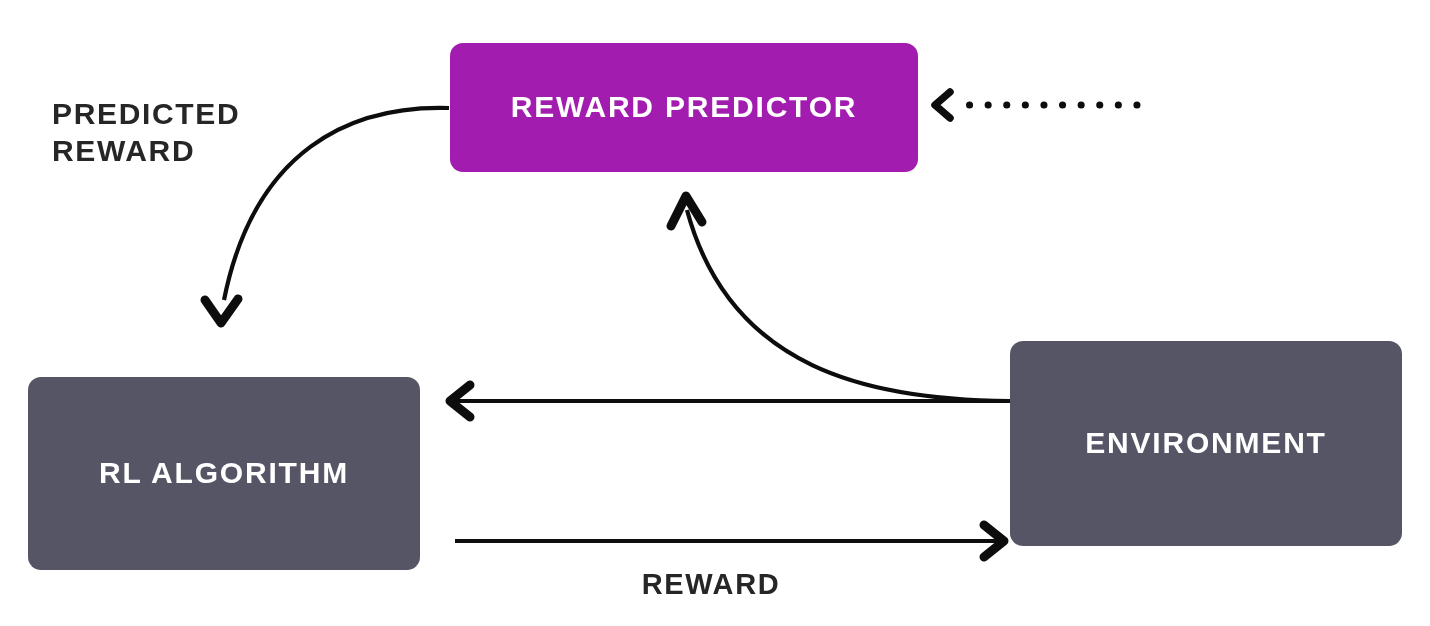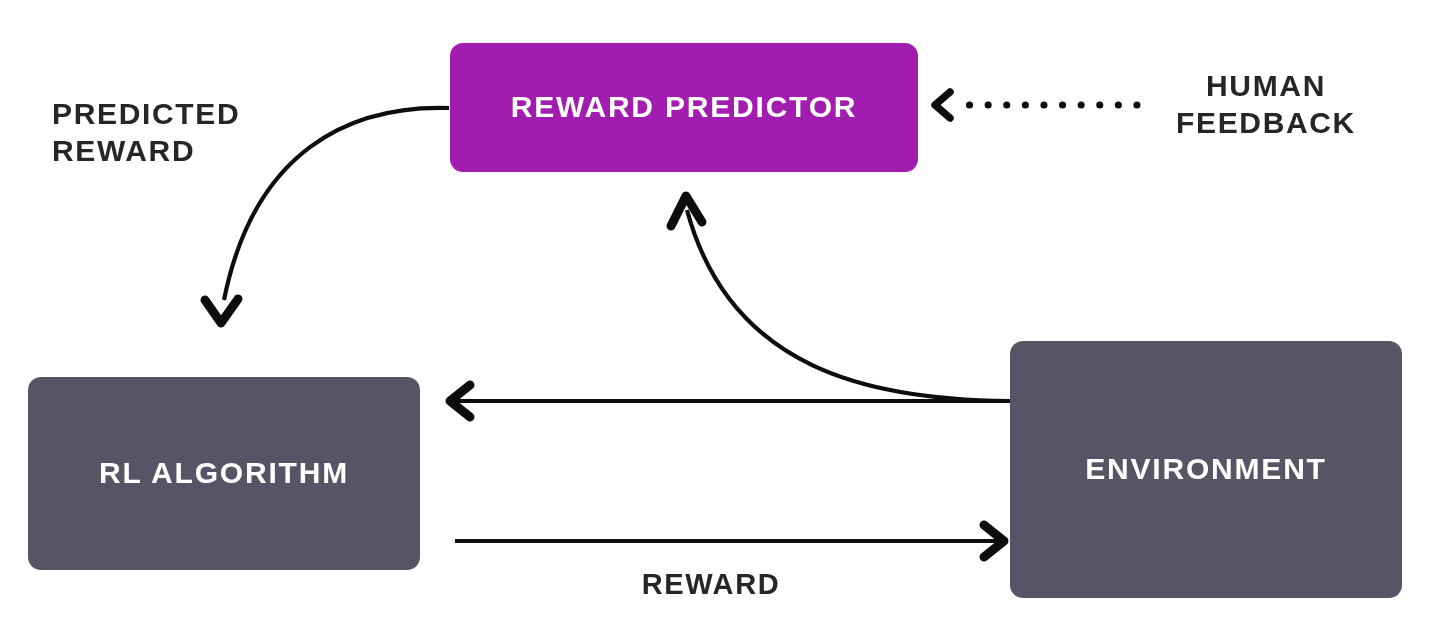--- a/index.html
+++ b/index.html
@@ -53,21 +53,21 @@
     background: #565566;
     margin-top: 36px;
   }
   #node-rl-algorithm .node-label {
     font-size: 30px;
   }
   #node-environment {
     left: 1010px;
     top: 341px;
     width: 392px;
-    height: 257px;
+    height: 205px;
     background: #565566;
   }
   #node-environment .node-label {
     font-size: 30px;
   }
 
   
   .edge-label {
     position: absolute;
     color: #262626;
@@ -182,19 +182,17 @@
     <span class="node-label">RL ALGORITHM</span>
   </div>
 
   <div class="node" id="node-environment">
     <span class="node-label">ENVIRONMENT</span>
   </div>
 
   <div class="edge-label" id="label-predicted-reward">PREDICTED
 REWARD</div>
 
-  <div class="edge-label" id="label-human-feedback">HUMAN
-FEEDBACK</div>
 
 
   <div class="edge-label" id="label-action">REWARD</div>
 
 </div>
 
 </body></html>

